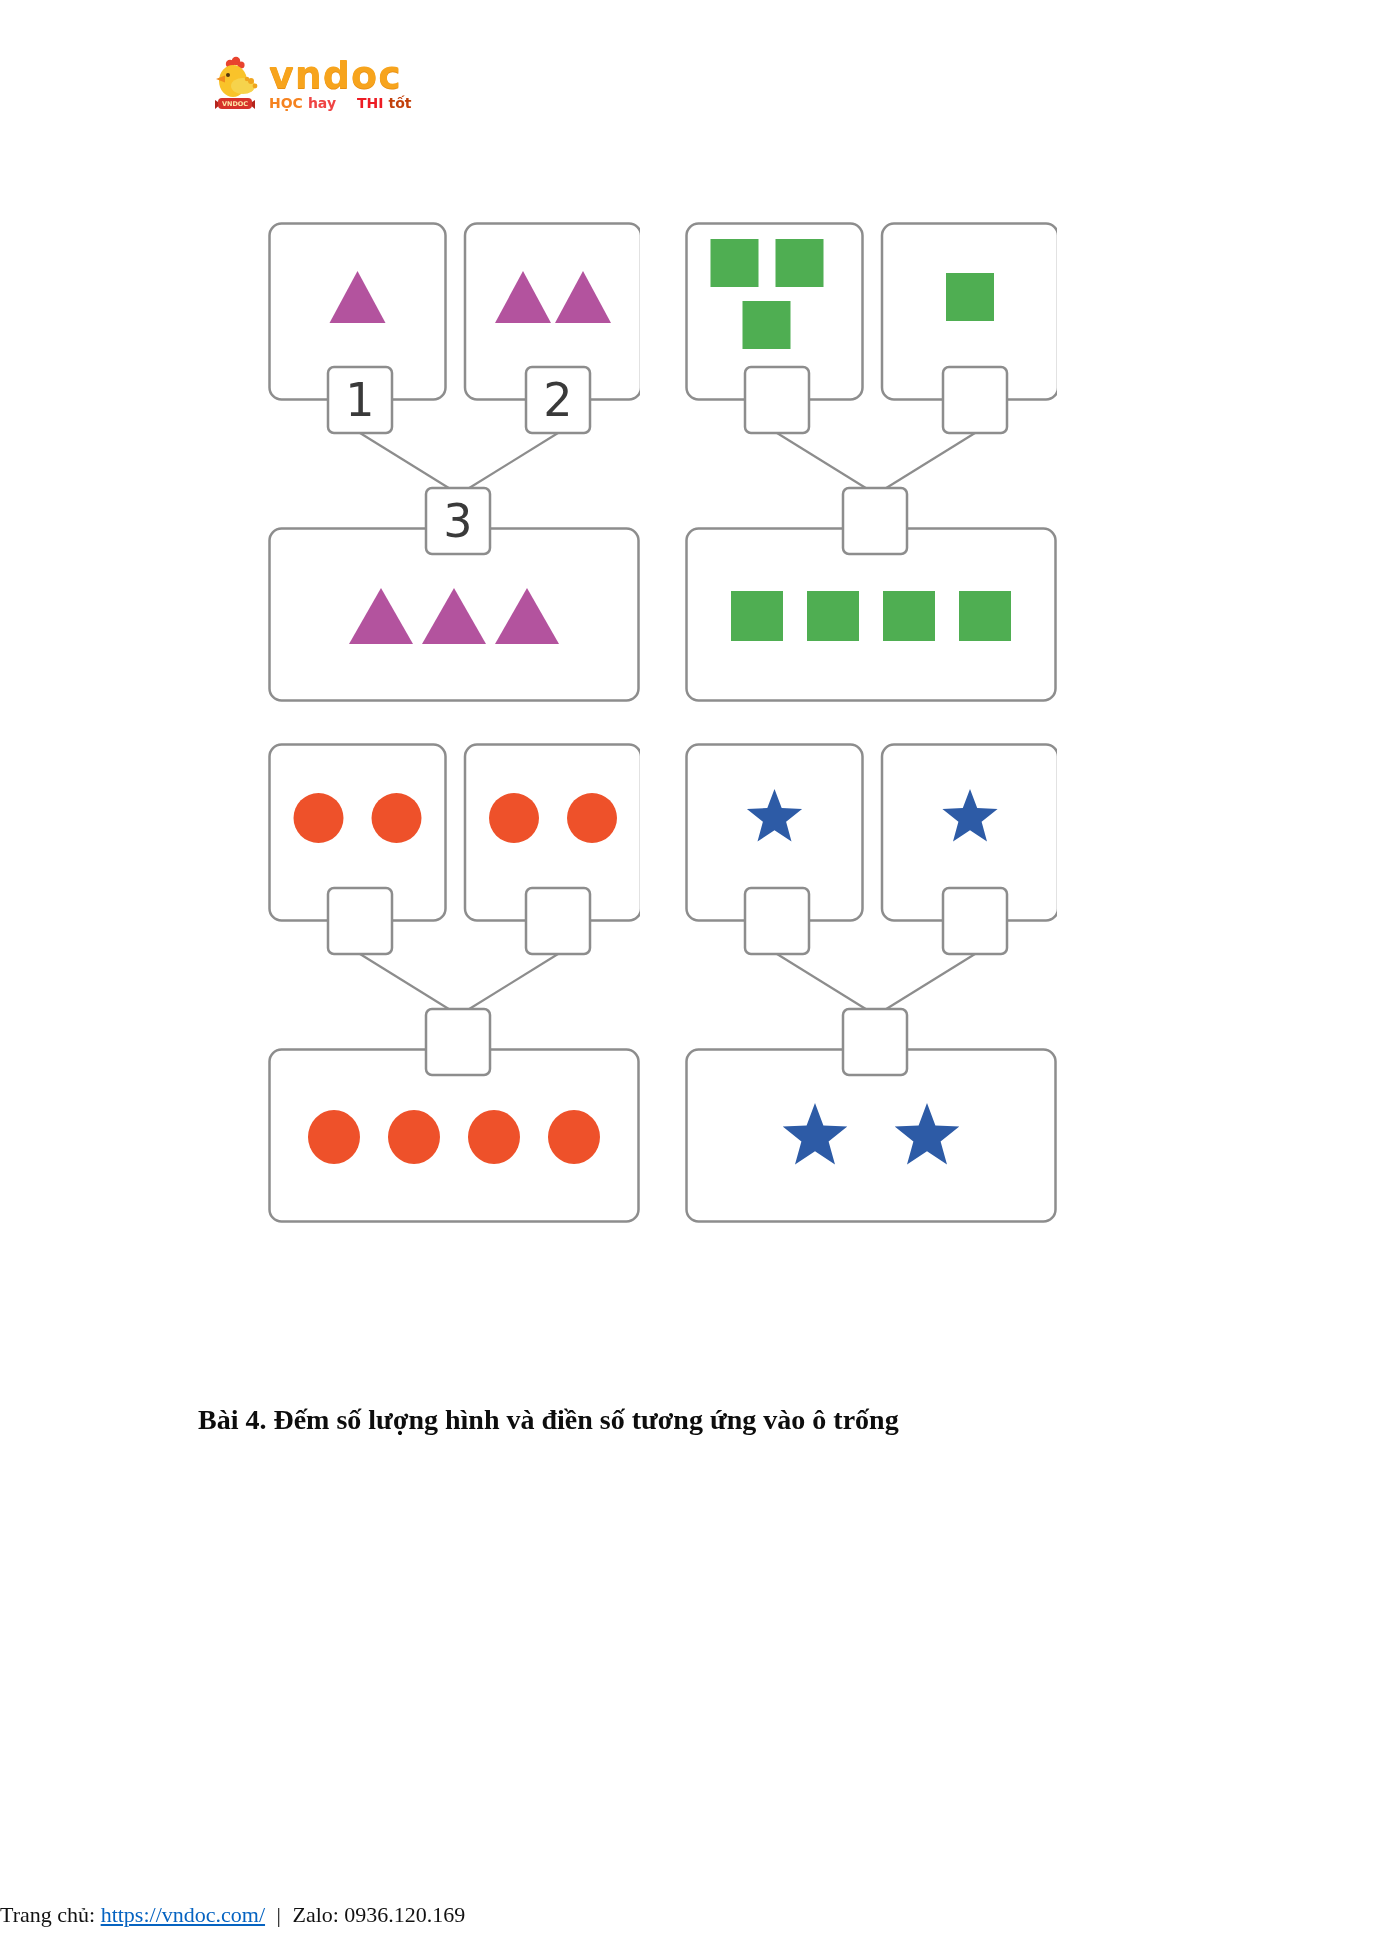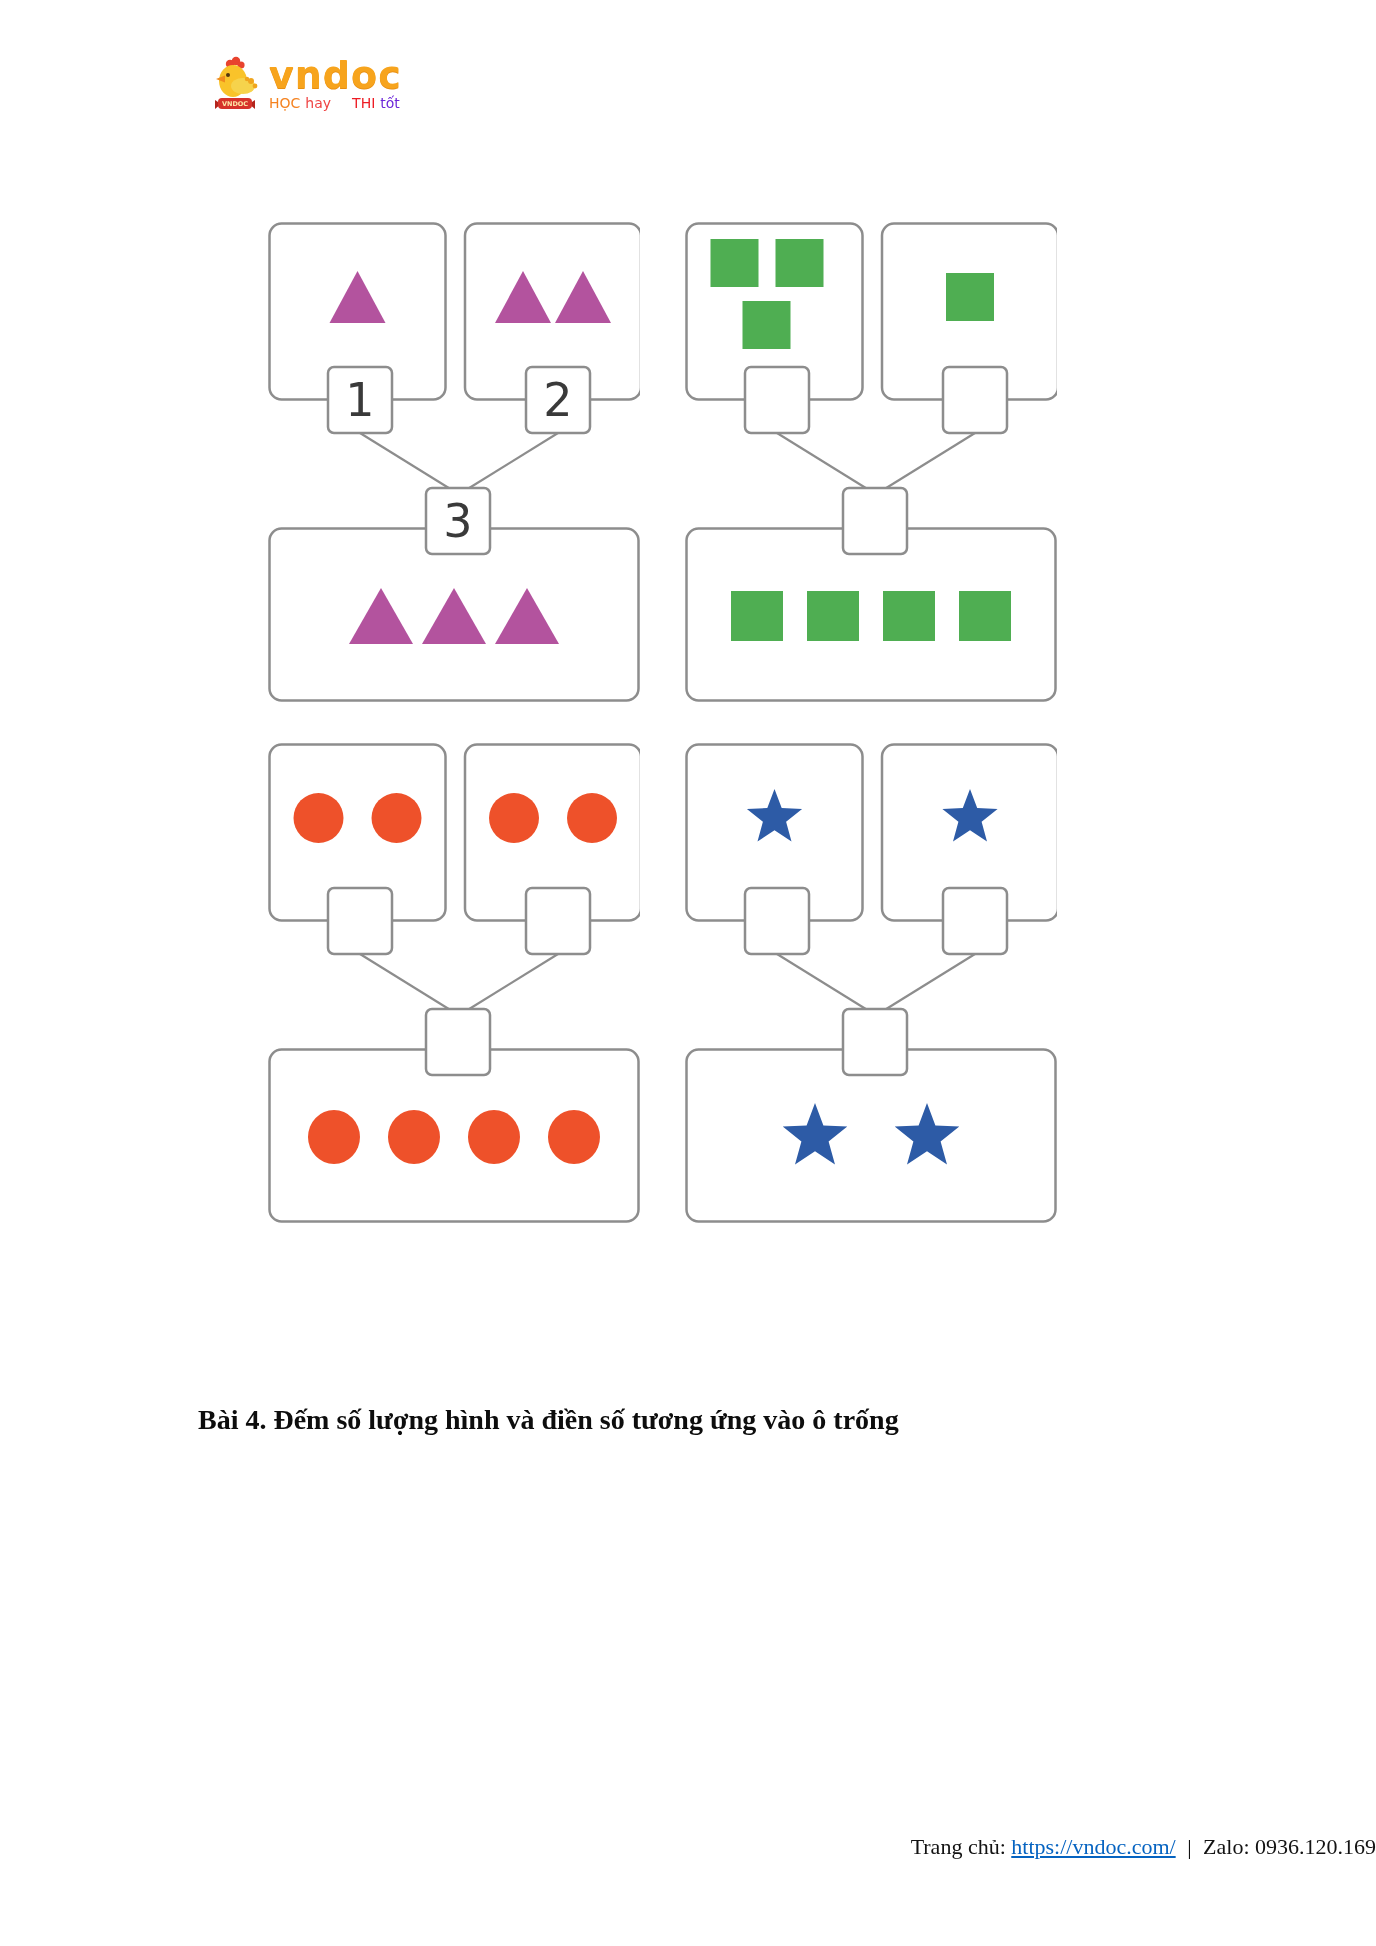--- a/index.html
+++ b/index.html
@@ -9,33 +9,33 @@
   }
   
   .logo{position:absolute;left:211px;top:56px;display:flex;align-items:flex-start;}
   .logo-mascot{width:52px;height:58px;flex:0 0 auto;}
   .logo-texts{margin-left:6px;display:flex;flex-direction:column;}
   .logo-brand{
     font-family:"DejaVu Sans",sans-serif;font-weight:bold;font-size:38px;line-height:38px;
     color:#f7a41d;letter-spacing:1px;text-shadow:0 1px 0 #e98f12;
   }
   .logo-tagline{
-    font-family:"DejaVu Sans",sans-serif;font-weight:normal;font-size:14px;line-height:16px;
+    font-family:"DejaVu Sans",sans-serif;font-weight:bold;font-size:14px;line-height:16px;
     margin-top:1px;display:flex;gap:5px;white-space:nowrap;
   }
   
   #diagram{position:absolute;left:0;top:0;width:1376px;height:1300px;}
   
   .task-title{
     position:absolute;left:186px;top:1392px;margin:12px;
     font-weight:bold;font-size:28px;color:#0d0d0d;white-space:nowrap;
   }
   
   .footer{
-    position:absolute;left:0;top:1834px;width:100%;text-align:right;
+    position:absolute;left:0;top:1902px;width:100%;text-align:left;
     font-size:22px;color:#121212;
   }
   .footer a{color:#0563c1;text-decoration:underline;}
   .footer .sep{margin:0 6px;}
 </style>
 </head>
 <body>
 
 <div class="page">
 
@@ -55,21 +55,21 @@
       <polygon points="44,44 38,48 44,53" fill="#b3251d"></polygon>
       <rect x="7" y="42" width="34" height="11" rx="4" fill="#d6332b"></rect>
       <text x="24" y="50" font-size="6.5" fill="#ffe9a8" text-anchor="middle" font-family="DejaVu Sans" font-weight="bold">VNDOC</text>
     </svg>
     <div class="logo-texts">
       <div class="logo-brand">vndoc</div>
       <div class="logo-tagline">
         <span style="color: rgb(245, 130, 31);">HỌC</span>
         <span style="color: #ef4444;">hay</span>
         <span style="color: rgb(237, 28, 36); margin-left: 16px;">THI</span>
-        <span style="color: #6d28d9;">tốt</span>
+        <span style="color: #c2410c;">tốt</span>
       </div>
     </div>
   </div>
 
   <div id="diagram">
       <svg width="372" height="486" viewBox="0 0 372 486" style="position: absolute; left: 268px; top: 222px;">
         <rect x="1.5" y="1.5" width="176" height="176" rx="12" fill="#ffffff" stroke="#8d8d8d" stroke-width="2.5"></rect>
         <rect x="197" y="1.5" width="176" height="176" rx="12" fill="#ffffff" stroke="#8d8d8d" stroke-width="2.5"></rect>
         <rect x="1.5" y="306.5" width="369" height="172" rx="12" fill="#ffffff" stroke="#8d8d8d" stroke-width="2.5"></rect>
         <line x1="92" y1="211" x2="184" y2="268" stroke="#8d8d8d" stroke-width="2.2"></line>

